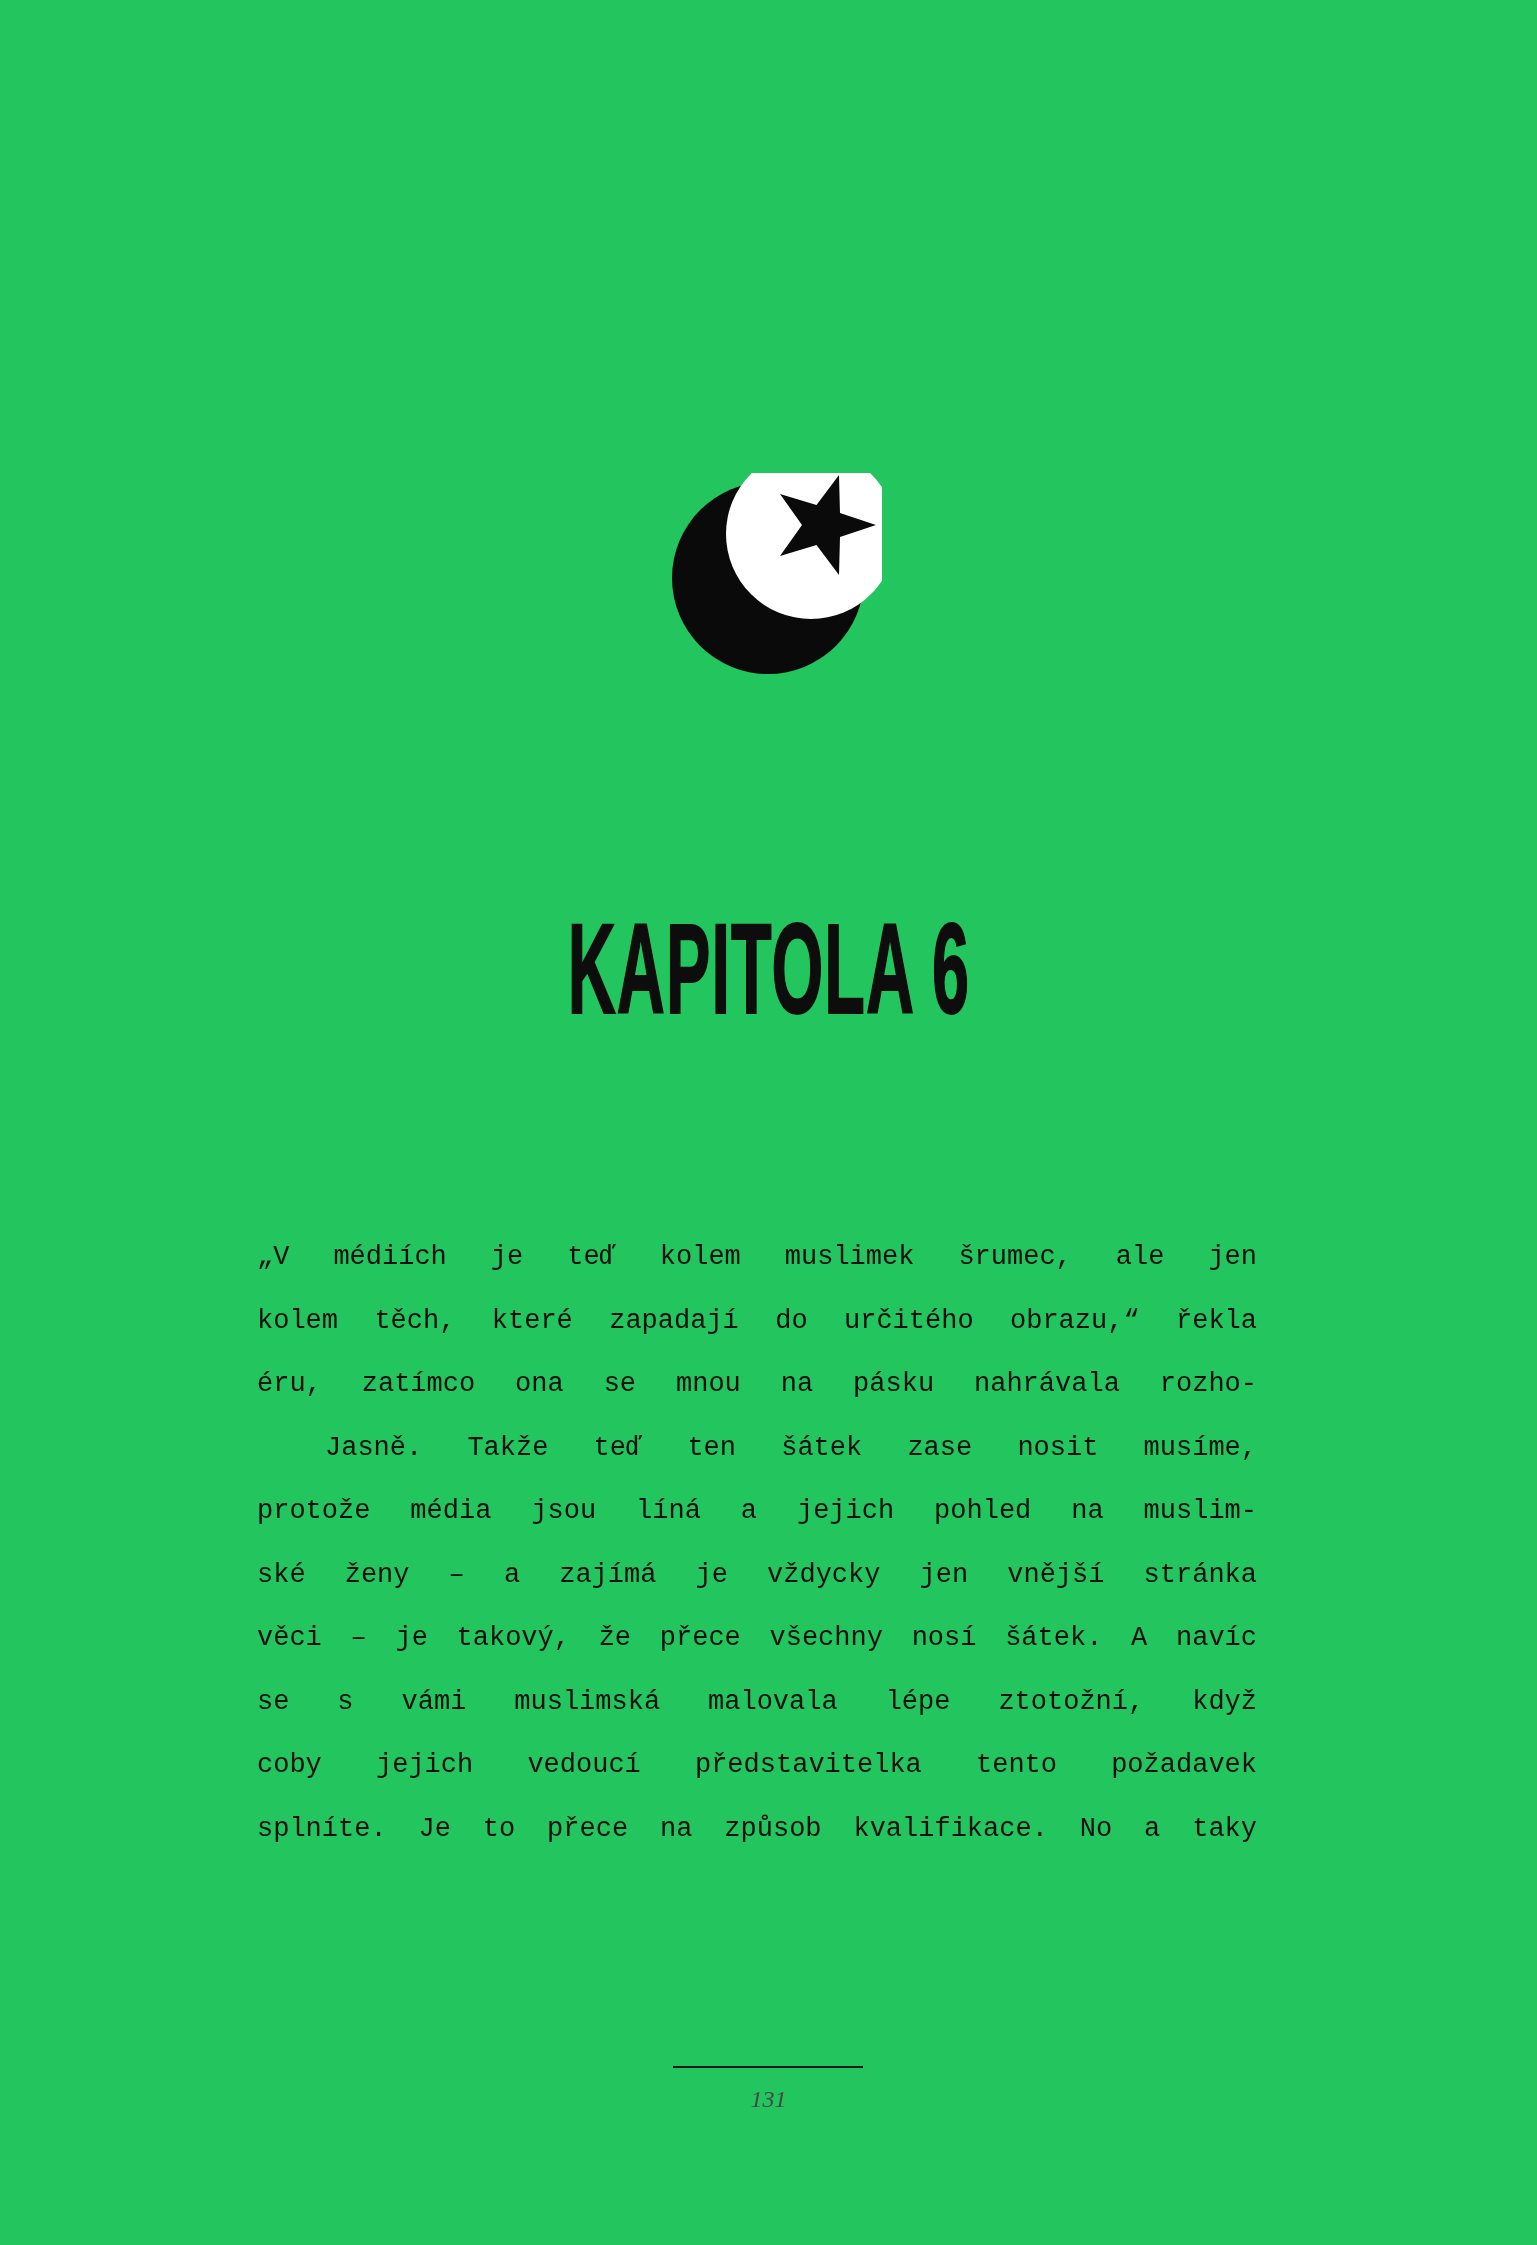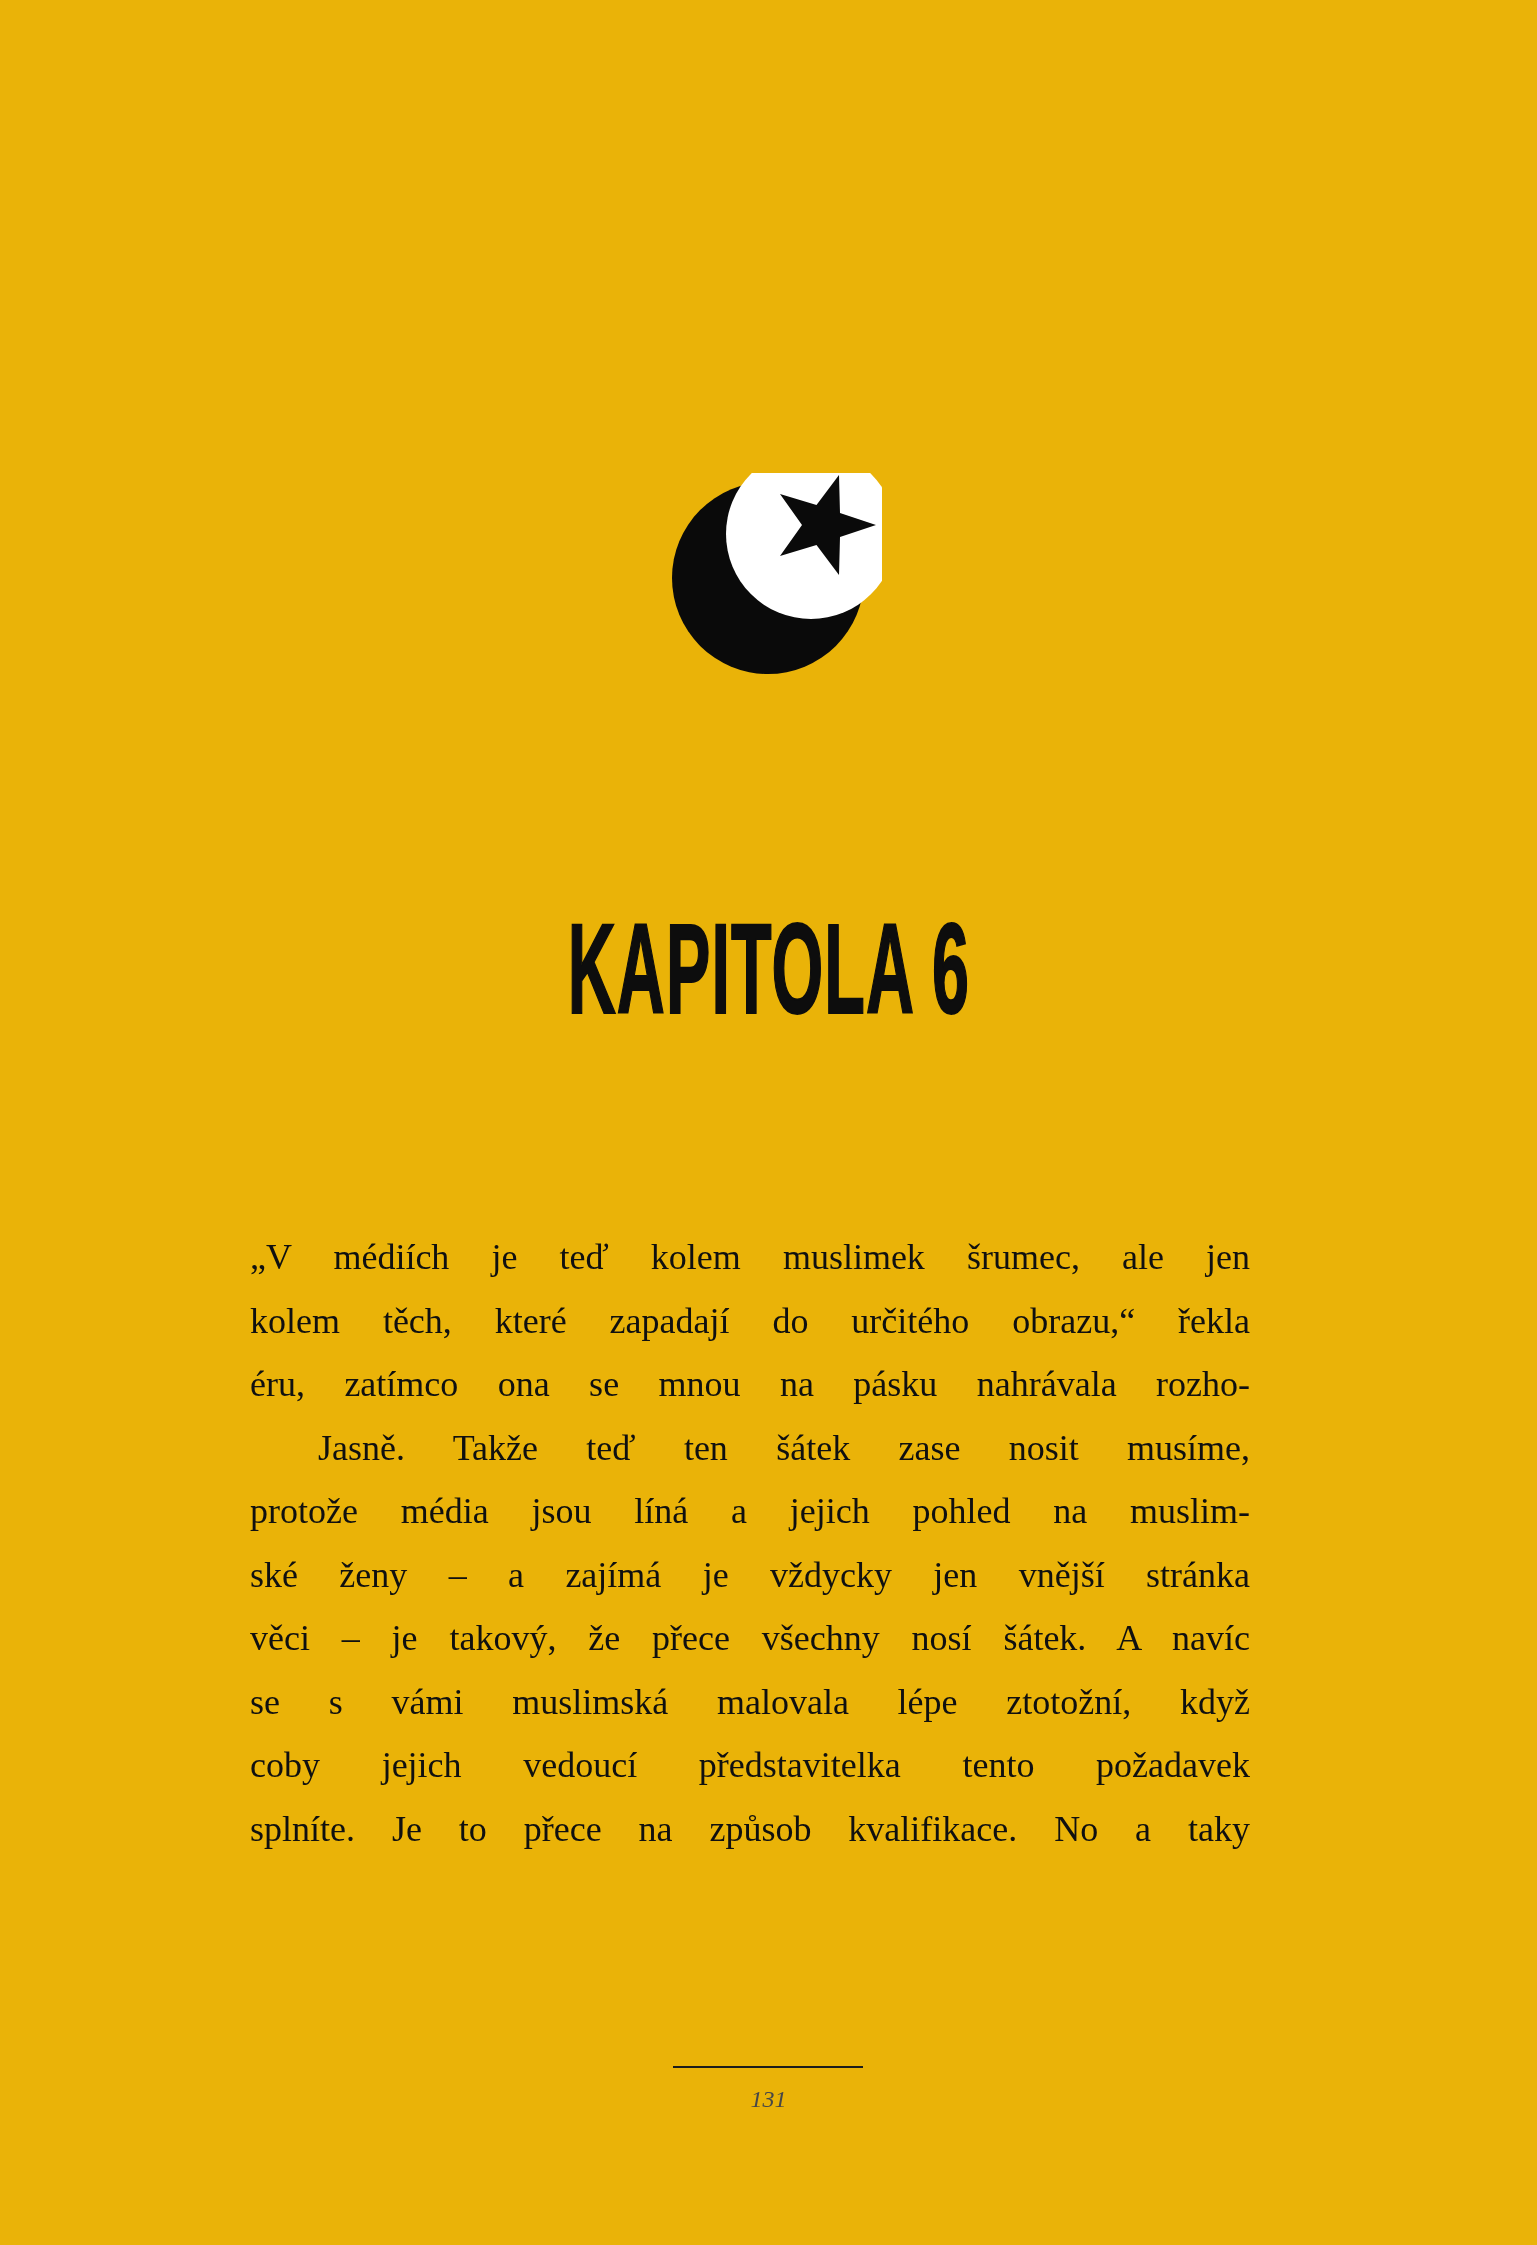--- a/index.html
+++ b/index.html
@@ -11,21 +11,21 @@
     width: 1537px;
     height: 2245px;
     position: relative;
     overflow: hidden;
     font-family: "Liberation Serif", serif;
     color: #141414;
   }
   .page {
     position: absolute;
     inset: 0;
-    background: #eab308;
+    background: #22c55e;
   }
   
   .symbol-wrap {
     position: absolute;
     left: 670px;
     top: 473px;
     width: 212px;
     height: 205px;
   }
   .symbol-wrap svg { display: block; width: 100%; height: 100%; }
@@ -50,26 +50,27 @@
     color: #0d0d0d;
     -webkit-text-stroke: 2px #0d0d0d;
     transform: scaleX(0.52);
     transform-origin: 50% 50%;
     white-space: nowrap;
   }
 
   
   .body-text {
     position: absolute;
-    left: 250px;
+    left: 257px;
     top: 1226px;
     width: 1000px;
-    font-size: 36px;
+    font-size: 27px;
     line-height: 63.5px;
     color: #101010;
+    font-family: Liberation Mono, monospace;
   }
   .line {
     text-align: justify;
     text-align-last: justify;
   }
   .line.align-left-last {
     text-align-last: left;
   }
   .line.indent {
     text-indent: 68px;

